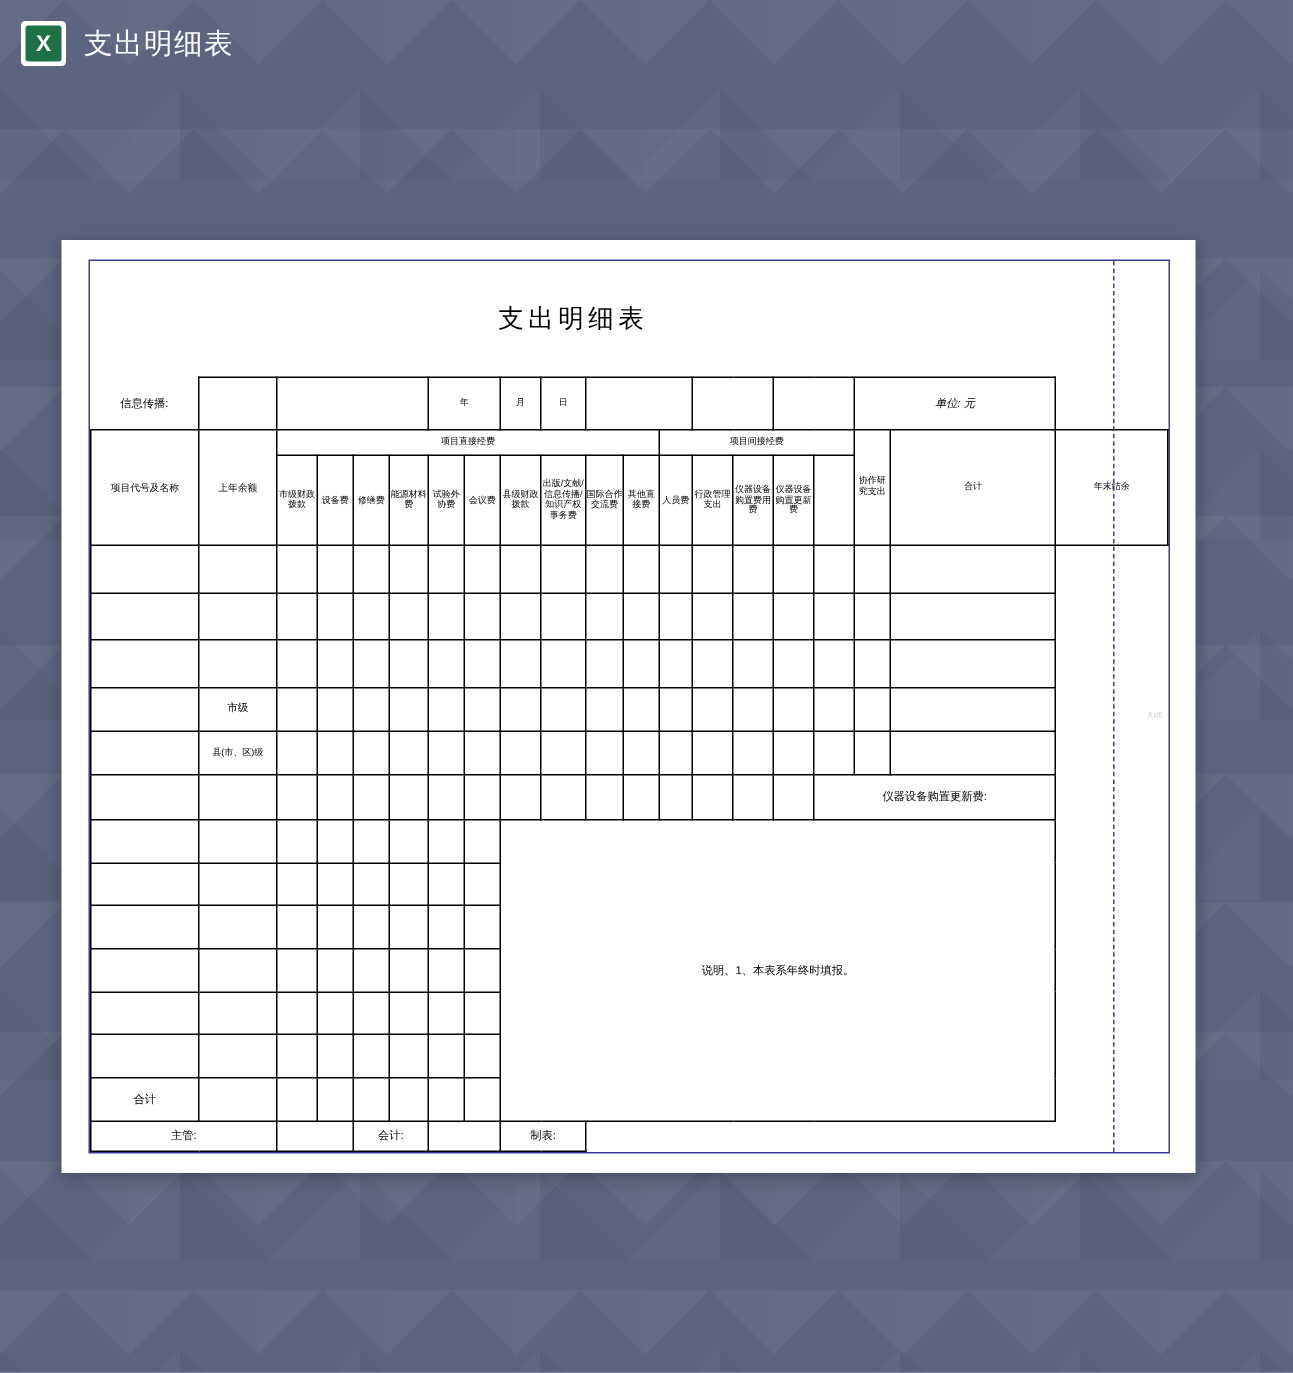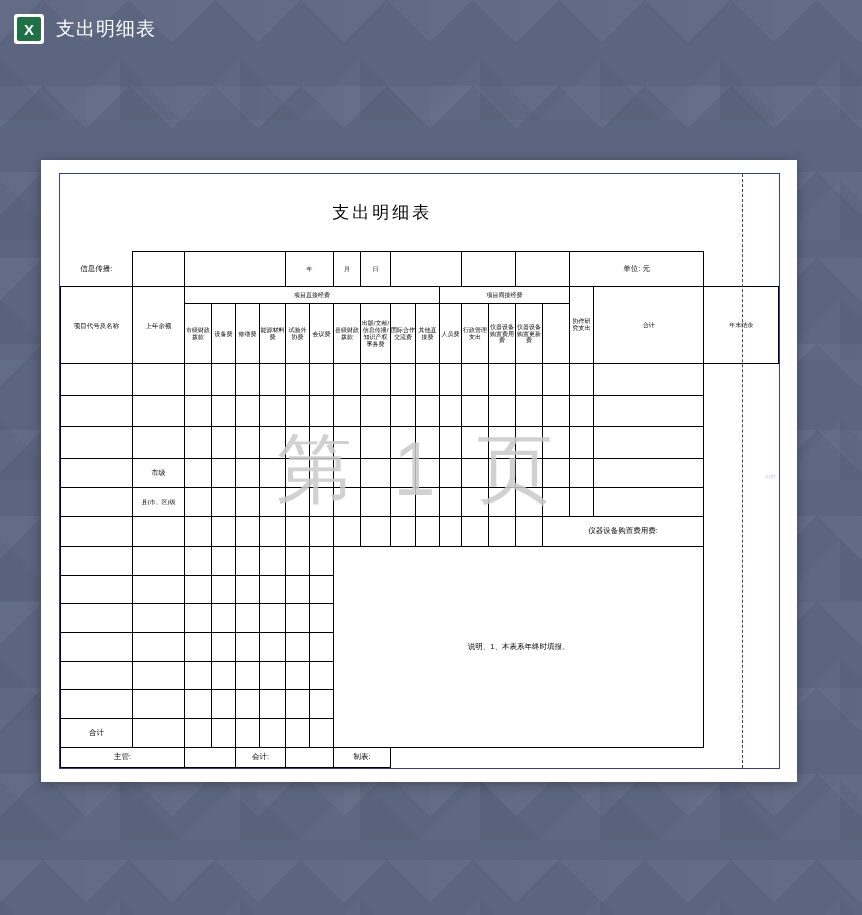--- a/index.html
+++ b/index.html
@@ -116,20 +116,21 @@
   }
   .lbl-left {
     text-align: left;
     padding-left: 4px;
     font-size: 7.5px;
   }
   .lbl-right {
     text-align: right;
     padding-right: 6px;
     font-size: 7.5px;
+    font-style: italic;
   }
   .tiny {
     font-size: 6px;
   }
   .vhead {
     font-size: 6px;
     line-height: 1.1;
   }
   .note-cell {
     font-size: 7.5px;
@@ -379,21 +380,21 @@
         <td></td>
             <td></td>
         <td></td>
             <td></td>
         <td></td>
             <td></td>
         <td></td>
             <td></td>
         <td></td>
             <td></td>
-        <td class="approve-cell" colspan="3">仪器设备购置费用费:</td>
+        <td class="approve-cell" colspan="3">仪器设备购置更新费:</td>
       </tr>
 
       <tr style="height:23px">
         <td></td>
             <td></td>
         <td></td>
             <td></td>
         <td></td>
             <td></td>
         <td></td>
@@ -467,16 +468,15 @@
         <td colspan="2"></td>
         <td class="foot-cell" colspan="2">会计:</td>
         <td colspan="2"></td>
         <td class="foot-cell" colspan="2">制表:</td>
         <td class="noborder" colspan="9"></td>
       </tr>
     </tbody>
       </table>
 
     <div class="dashed-line"></div>
-    <div class="watermark">第 1 页</div>
     <div class="side-mark">共1页</div>
   </div>
 </div>
 
 </body></html>

